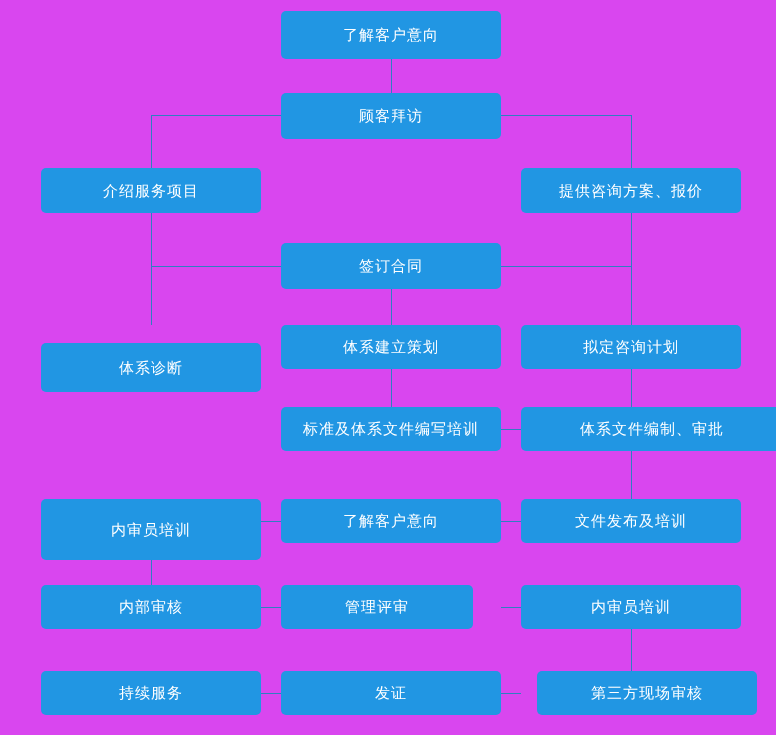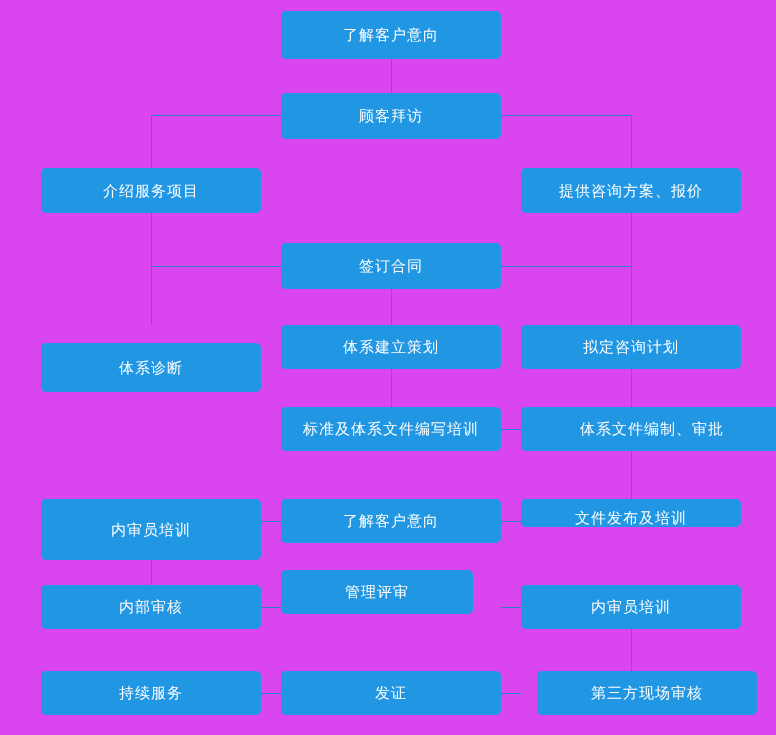--- a/index.html
+++ b/index.html
@@ -95,27 +95,27 @@
       </div>
       <div class="node" style="left: 521px; top: 407px; width: 262px; height: 44px; background: rgb(33, 150, 227); color: rgb(255, 255, 255);">
         <span>体系文件编制、审批</span>
       </div>
       <div class="node" style="left: 41px; top: 499px; width: 220px; height: 61px; background: rgb(33, 150, 227); color: rgb(255, 255, 255);">
         <span>内审员培训</span>
       </div>
       <div class="node" style="left: 281px; top: 499px; width: 220px; height: 44px; background: rgb(33, 150, 227); color: rgb(255, 255, 255);">
         <span>了解客户意向</span>
       </div>
-      <div class="node" style="left: 521px; top: 499px; width: 220px; height: 28px; background: rgb(33, 150, 227); color: rgb(255, 255, 255); align-items: flex-end;">
+      <div class="node" style="left: 521px; top: 499px; width: 220px; height: 44px; background: rgb(33, 150, 227); color: rgb(255, 255, 255);">
         <span>文件发布及培训</span>
       </div>
       <div class="node" style="left: 41px; top: 585px; width: 220px; height: 44px; background: rgb(33, 150, 227); color: rgb(255, 255, 255);">
         <span>内部审核</span>
       </div>
-      <div class="node" style="left: 281px; top: 570px; width: 192px; height: 44px; background: rgb(33, 150, 227); color: rgb(255, 255, 255);">
+      <div class="node" style="left: 281px; top: 585px; width: 192px; height: 44px; background: rgb(33, 150, 227); color: rgb(255, 255, 255);">
         <span>管理评审</span>
       </div>
       <div class="node" style="left: 521px; top: 585px; width: 220px; height: 44px; background: rgb(33, 150, 227); color: rgb(255, 255, 255);">
         <span>内审员培训</span>
       </div>
       <div class="node" style="left: 41px; top: 671px; width: 220px; height: 44px; background: rgb(33, 150, 227); color: rgb(255, 255, 255);">
         <span>持续服务</span>
       </div>
       <div class="node" style="left: 281px; top: 671px; width: 220px; height: 44px; background: rgb(33, 150, 227); color: rgb(255, 255, 255);">
         <span>发证</span>

